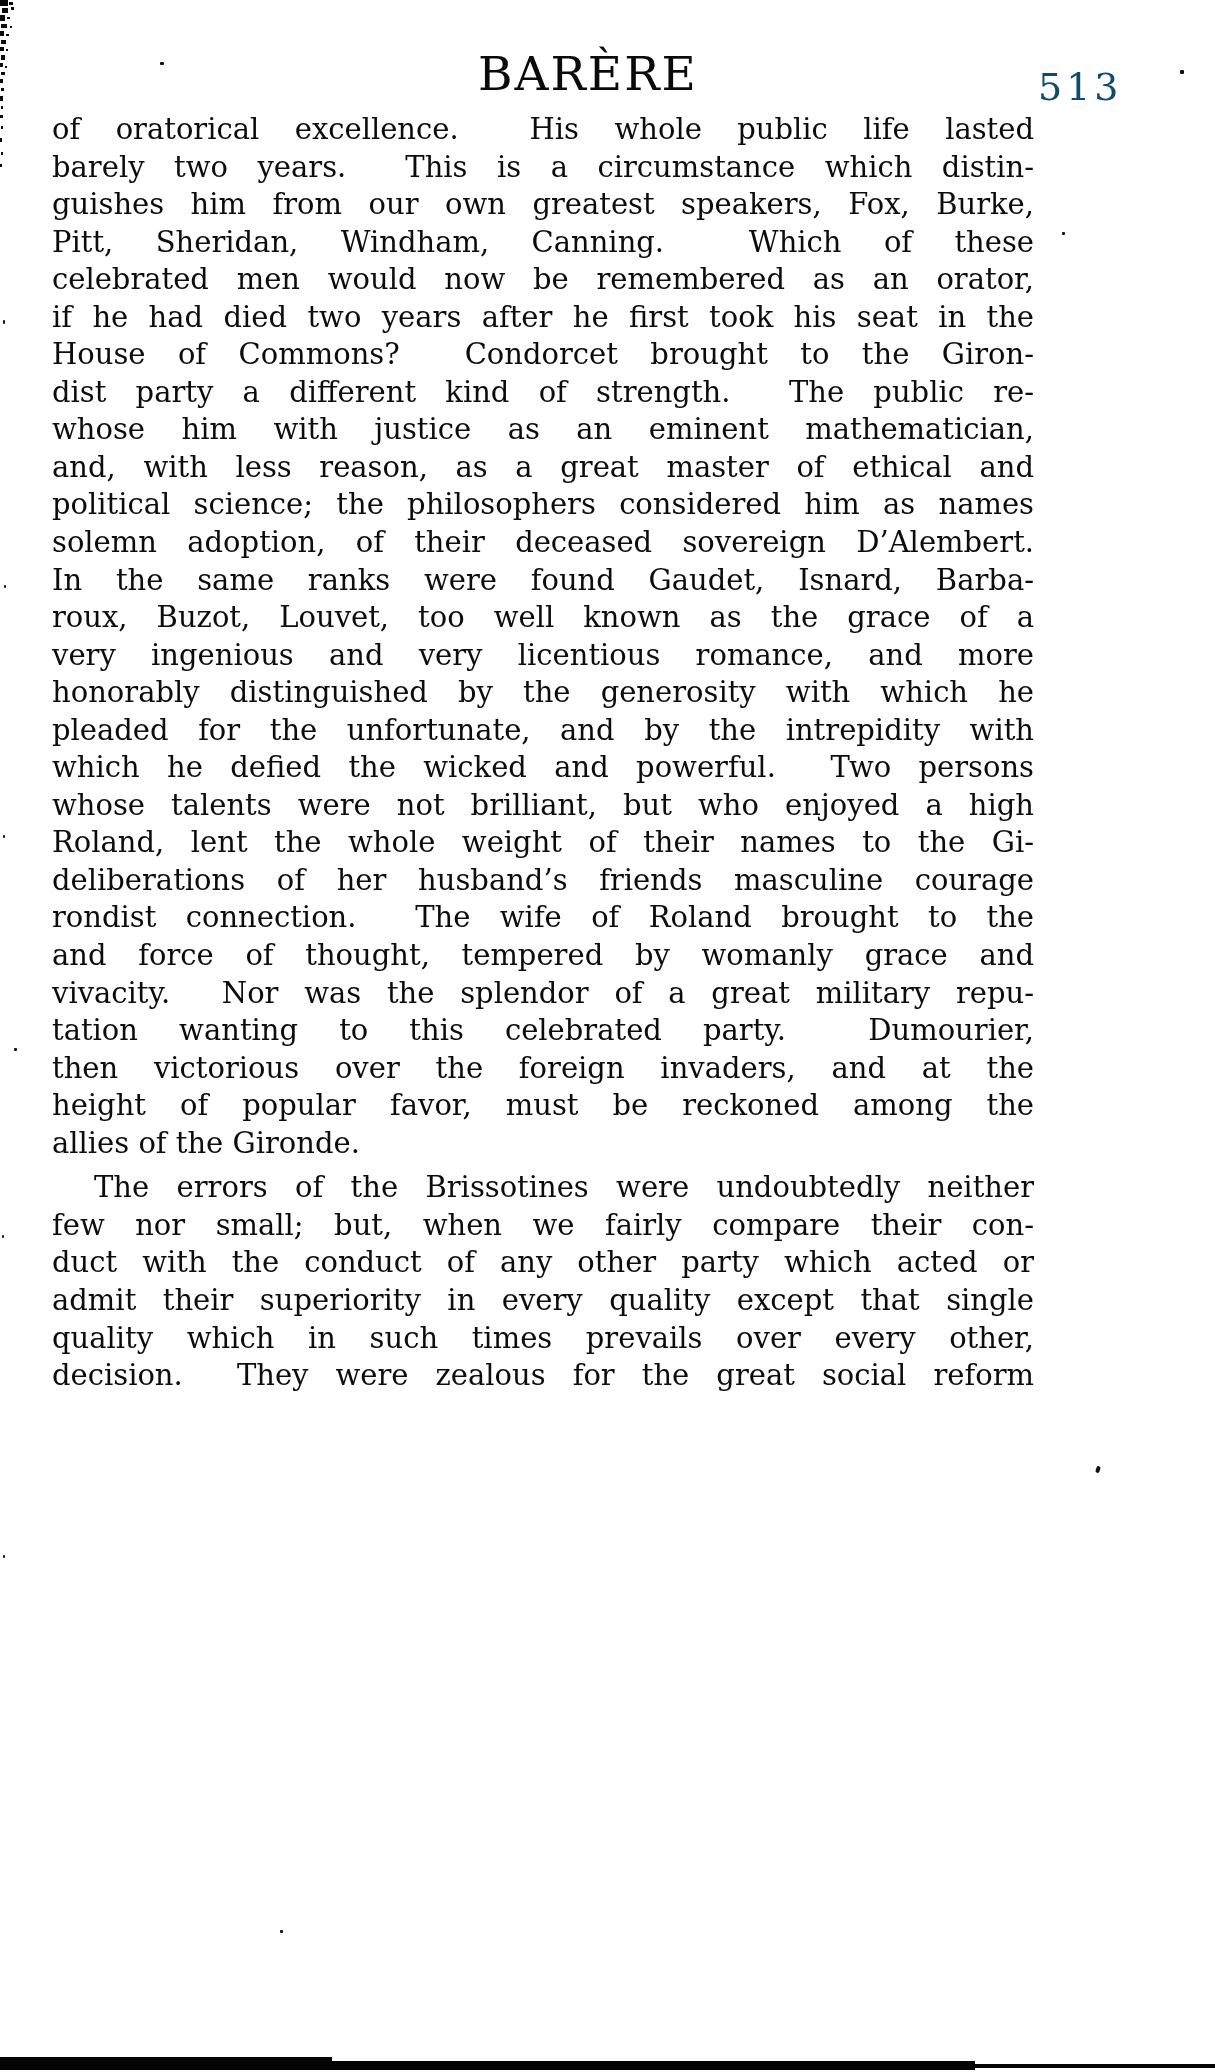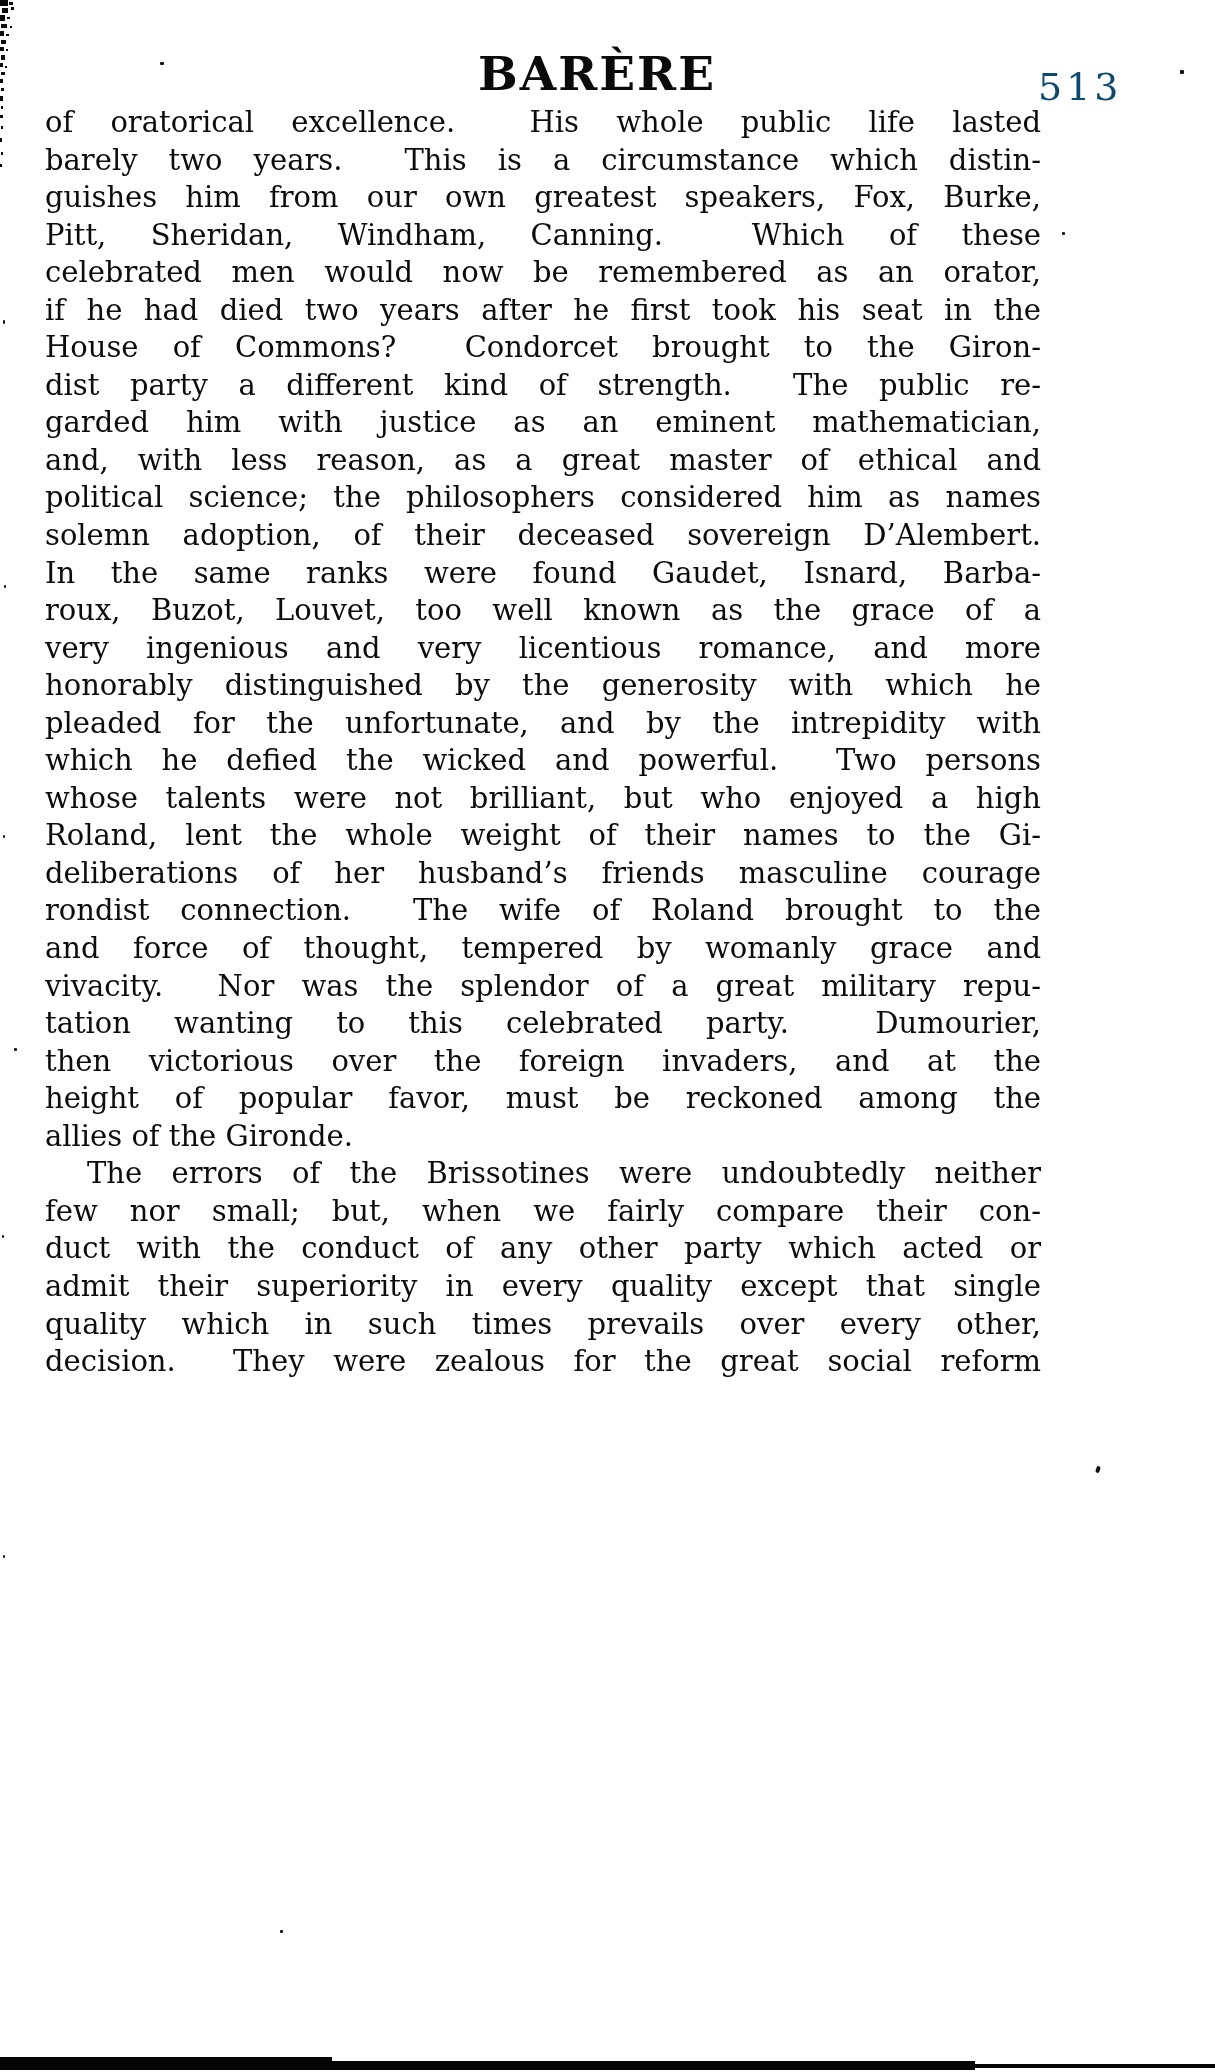--- a/index.html
+++ b/index.html
@@ -12,38 +12,38 @@
     color: #0d0d0d;
   }
   .page { position: absolute; inset: 0; }
 
   
   .header-title {
     position: absolute;
     left: 478px; top: 50px;
     font-size: 47px; line-height: 1;
     letter-spacing: 2px;
-    font-weight: 700;
+    font-weight: 400;
     color: #0a0a0a;
   }
   .page-number {
     position: absolute;
     left: 1038px; top: 68px;
     font-size: 38px; line-height: 1;
     letter-spacing: 4px;
     color: #0c4a6e;
   }
 
   
   .text-block {
     position: absolute;
     left: 45px; top: 104px;
     width: 996px;
   }
-  .para { margin: 0; padding: 0; }
+  .para { margin: 7px; padding: 0; }
   .line {
     font-size: 29px;
     line-height: 37.55px;
     height: 37.55px;
     text-align: justify;
     text-align-last: justify;
     overflow: hidden;
     color: #0c0c0c;
   }
   .line.short-last { text-align-last: left; }
@@ -65,21 +65,21 @@
   <div class="text-block">
     <div class="para">
       <div class="line">of oratorical excellence.&nbsp; His whole public life lasted</div>
       <div class="line">barely two years.&nbsp; This is a circumstance which distin-</div>
       <div class="line">guishes him from our own greatest speakers, Fox, Burke,</div>
       <div class="line">Pitt, Sheridan, Windham, Canning.&nbsp; Which of these</div>
       <div class="line">celebrated men would now be remembered as an orator,</div>
       <div class="line">if he had died two years after he first took his seat in the</div>
       <div class="line">House of Commons?&nbsp; Condorcet brought to the Giron-</div>
       <div class="line">dist party a different kind of strength.&nbsp; The public re-</div>
-      <div class="line">garded him with justice as an eminent mathematician,</div>
+      <div class="line">whose him with justice as an eminent mathematician,</div>
       <div class="line">and, with less reason, as a great master of ethical and</div>
       <div class="line">political science; the philosophers considered him as names</div>
       <div class="line">solemn adoption, of their deceased sovereign D’Alembert.</div>
       <div class="line">In the same ranks were found Gaudet, Isnard, Barba-</div>
       <div class="line">roux, Buzot, Louvet, too well known as the grace of a</div>
       <div class="line">very ingenious and very licentious romance, and more</div>
       <div class="line">honorably distinguished by the generosity with which he</div>
       <div class="line">pleaded for the unfortunate, and by the intrepidity with</div>
       <div class="line">which he defied the wicked and powerful.&nbsp; Two persons</div>
       <div class="line">whose talents were not brilliant, but who enjoyed a high</div>

